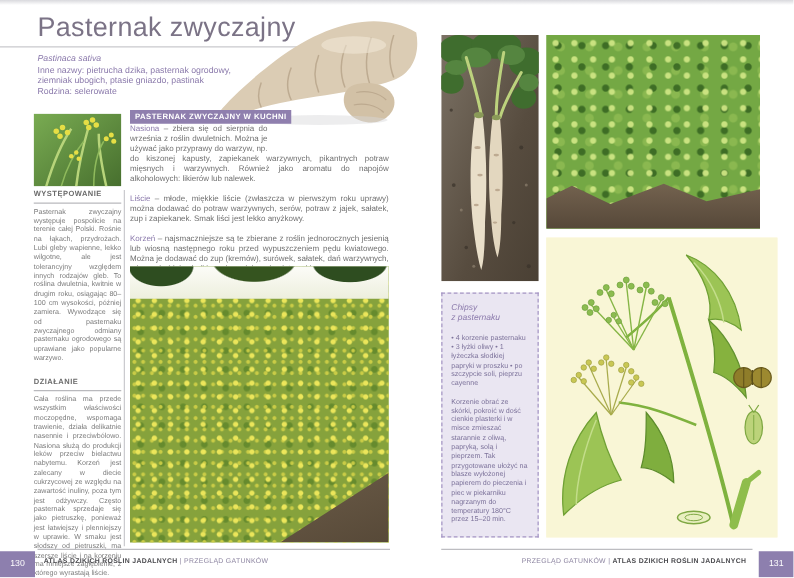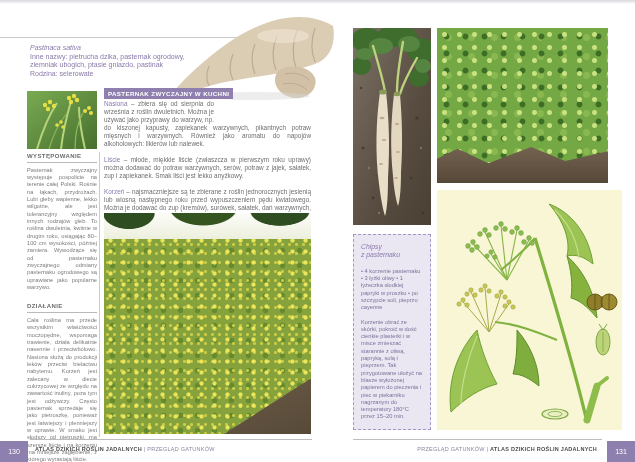--- a/index.html
+++ b/index.html
@@ -79,20 +79,21 @@
   .recipe .r-title{font-style:italic;font-size:6.8px;line-height:8.4px;color:#8a79ab;margin-bottom:8px;}
   .recipe .r-body{font-size:5.7px;line-height:7.3px;}
   .recipe .r-ing{margin-bottom:7px;}
 </style>
 </head>
 <body>
 
 <div id="spread">
   <div class="abs scan-top"></div>
 
+  <div class="abs page-title">Pasternak zwyczajny</div>
   <div class="abs title-rule"></div>
 
   <div class="abs meta">
     <div class="latin">Pastinaca sativa</div>
     <div>Inne nazwy: pietrucha dzika, pasternak ogrodowy,</div>
     <div>ziemniak ubogich, ptasie gniazdo, pastinak</div>
     <div>Rodzina: selerowate</div>
   </div>
 
   <svg class="abs root-cutout" viewBox="0 0 170 97">

